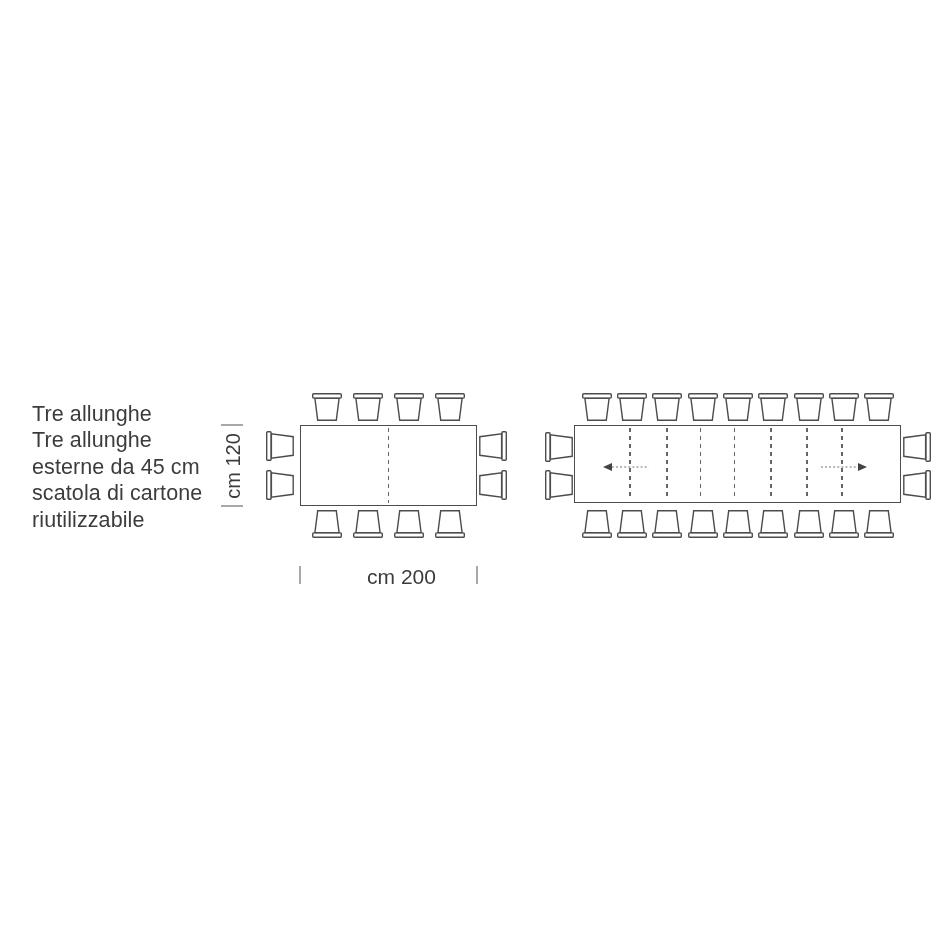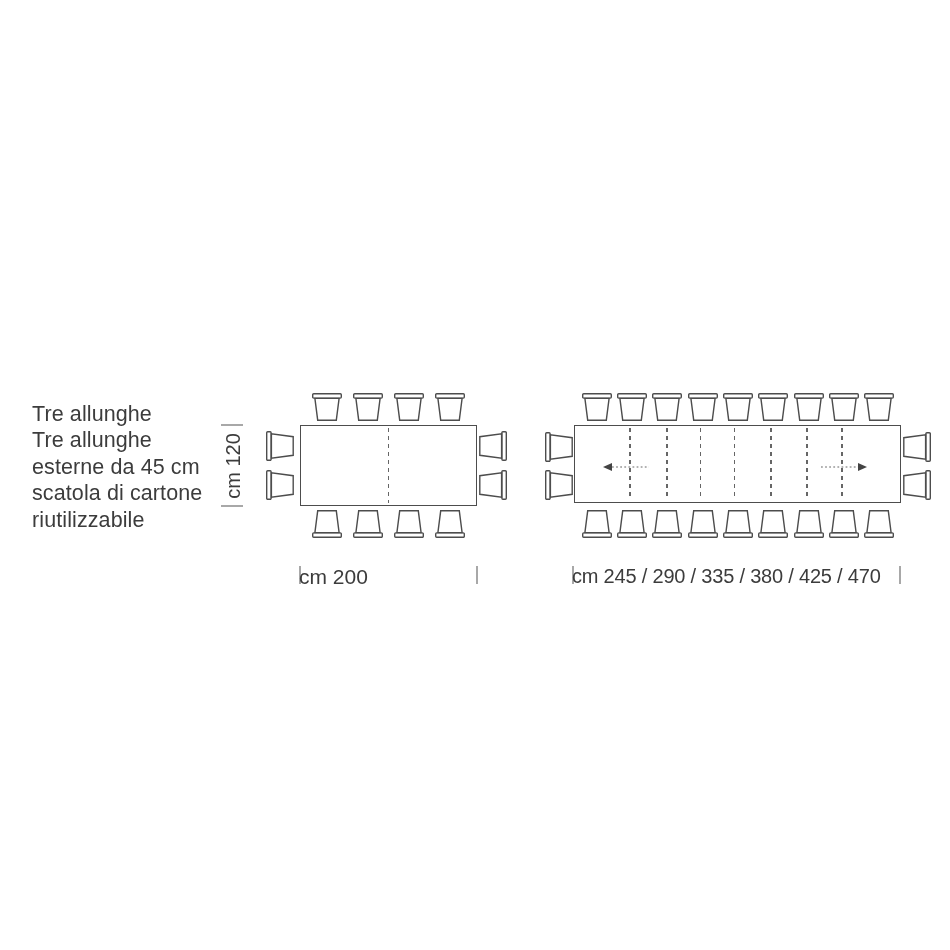--- a/index.html
+++ b/index.html
@@ -29,22 +29,22 @@
   .htick-bot{bottom:0;}
   .vlabel{position:absolute;left:50%;top:50%;transform:translate(-50%,-50%) rotate(-90deg);
     white-space:nowrap;font-size:20px;color:#3c3c3c;}
   
   .wdim{position:absolute;top:565px;height:21px;}
   #wdim-left{left:299px;width:179px;}
   #wdim-right{left:572px;width:329px;}
   .vtick{position:absolute;top:1px;width:1.6px;height:18px;background:#a8a8a8;}
   .vtick-l{left:0;}
   .vtick-r{right:0;}
-  .wlabel{position:absolute;left:0;right:0;top:0;text-align:left;white-space:nowrap;
-    font-size:21px;color:#3c3c3c;}
+  .wlabel{position:absolute;left:0;right:0;top:0;text-align:center;white-space:nowrap;
+    font-size:21px;color:#3c3c3c;padding-left:26px;}
   #wdim-right .wlabel{font-size:20px;letter-spacing:-0.2px;}
   .arrow{position:absolute;}
 </style>
 </head>
 <body>
 
 <div class="canvas">
 
   <div class="annotation">
     <div>Tre allunghe</div>
@@ -81,25 +81,20 @@
         <polygon points="46,6 37,2 37,10" fill="#444444"></polygon>
       </svg>
     </div>
 
   <div class="wdim" id="wdim-left">
     <div class="vtick vtick-l"></div>
     <span class="wlabel">cm 200</span>
     <div class="vtick vtick-r"></div>
   </div>
 
-  <div class="wdim" id="wdim-right">
-    <div class="vtick vtick-l"></div>
-    <span class="wlabel">cm 245 / 290 / 335 / 380 / 425 / 470</span>
-    <div class="vtick vtick-r"></div>
-  </div>
 
 <div class="chair" style="left: 312px; top: 392.5px;">
       <svg width="30" height="28" viewBox="0 0 30 28">
         <rect x="0.7" y="0.7" width="28.6" height="4.4" rx="1" fill="#fff" stroke="#4d4d4d" stroke-width="1.4"></rect>
         <path d="M2.9 5.4 L27.1 5.4 L24.3 27.2 L5.7 27.2 Z" fill="#fff" stroke="#4d4d4d" stroke-width="1.4"></path>
       </svg>
     </div>
     <div class="chair" style="left: 353px; top: 392.5px;">
       <svg width="30" height="28" viewBox="0 0 30 28">
         <rect x="0.7" y="0.7" width="28.6" height="4.4" rx="1" fill="#fff" stroke="#4d4d4d" stroke-width="1.4"></rect>

